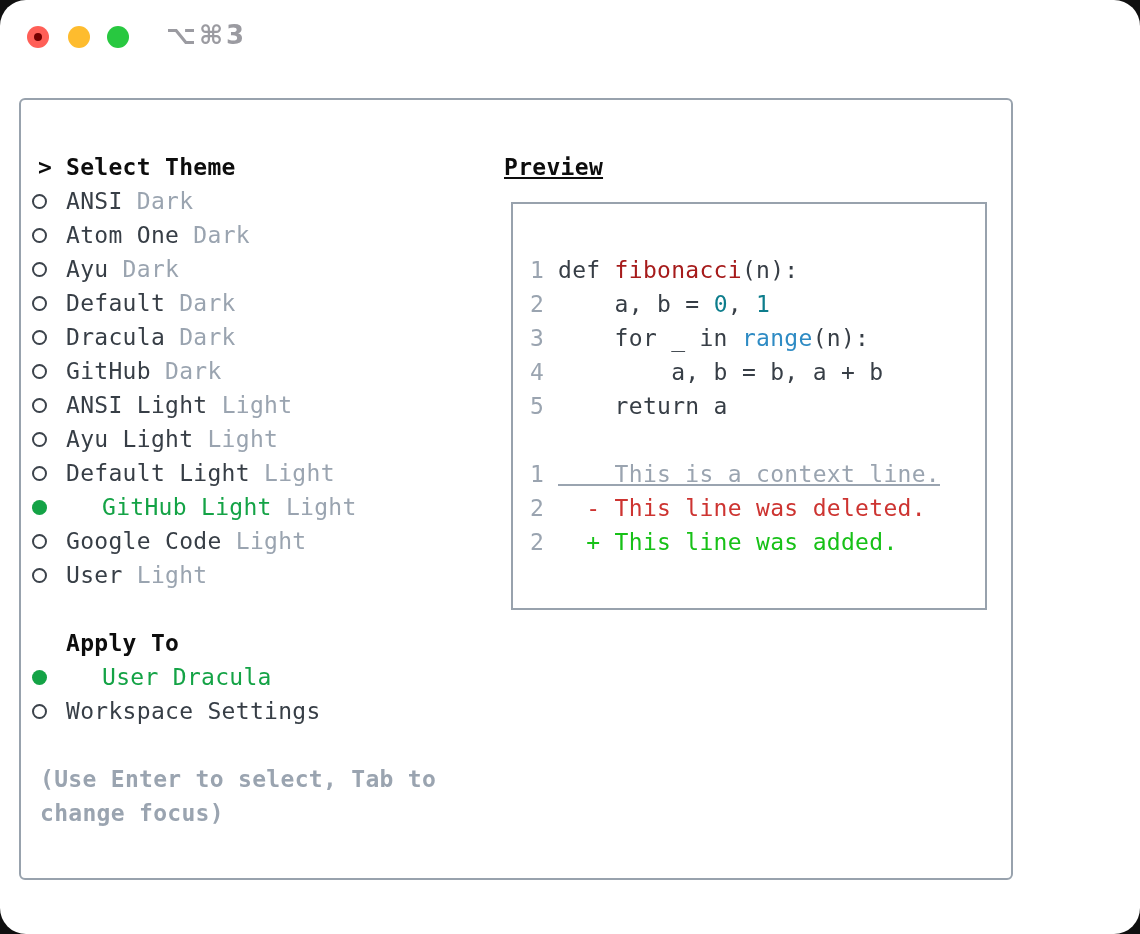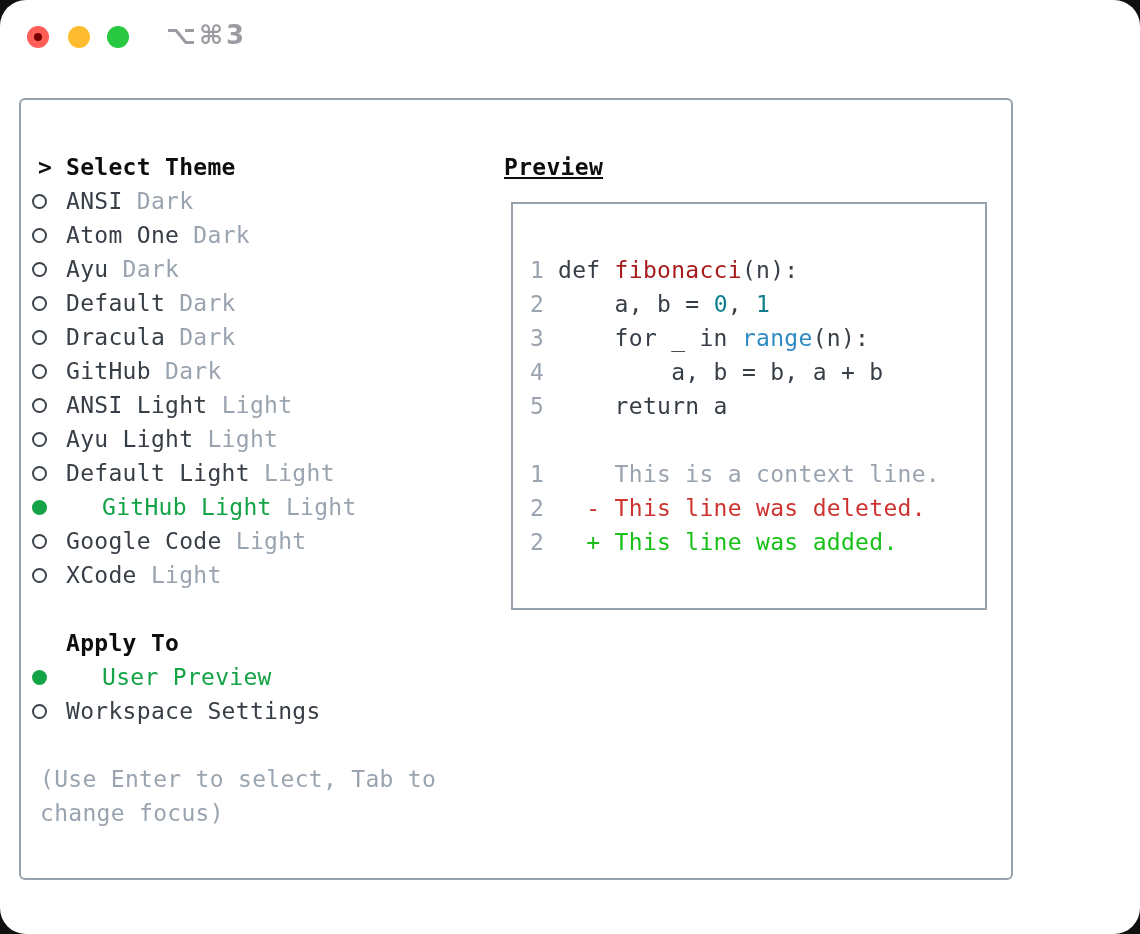--- a/index.html
+++ b/index.html
@@ -48,21 +48,21 @@
   .radio{
     width:15px;height:15px;border:2px solid #3c434b;border-radius:50%;
     box-sizing:border-box;background:transparent;
   }
   .radio.sel{border:none;background:var(--c-select-green);}
   .vr{color:var(--c-muted-gray);}
   .row.selected .nm{color:var(--c-select-green);margin-left:36px;}
   .spacer{height:34px;}
   .hint{
     margin-left:8px;color:var(--c-muted-gray);
-    font-size:23px;line-height:34px;letter-spacing:.3px;white-space:pre;
+    font-size:23px;line-height:34px;letter-spacing:.3px;white-space:pre;font-weight:bold;
   }
   
   .preview-title{
     position:absolute;left:483px;top:50px;height:34px;display:flex;align-items:center;
     font-weight:bold;font-size:23px;letter-spacing:.3px;color:var(--c-header-black);text-decoration:underline;
   }
   .codebox{
     position:absolute;left:490px;top:102px;width:476px;height:408px;
     border:2px solid var(--c-border-gray);box-sizing:border-box;
     padding:49px 0 0 17px;background:#fff;overflow:hidden;
@@ -70,21 +70,21 @@
   .cline{
     display:flex;align-items:center;height:34px;
     font-size:23px;letter-spacing:.3px;white-space:pre;
   }
   .lno{width:14px;flex:0 0 14px;text-align:right;color:var(--c-muted-gray);}
   .lgap{width:14px;flex:0 0 14px;}
   .tk-plain{color:var(--c-text-dark);}
   .tk-func{color:var(--c-func-red);}
   .tk-num{color:var(--c-number-teal);}
   .tk-builtin{color:var(--c-builtin-blue);text-align:right;}
-  .tk-context{color:var(--c-muted-gray);}
+  .tk-context{color:var(--c-muted-gray);text-decoration:underline;}
   .tk-deleted{color:var(--c-deleted-red);}
   .tk-added{color:var(--c-added-green);}
 </style>
 </head>
 <body>
 
 <div class="screen">
   <div class="window">
 
     <div class="titlebar">
@@ -111,32 +111,32 @@
             <div class="row"><span class="marker"><span class="radio"></span></span><span class="nm">Atom One</span><span class="vr"> Dark</span></div>
             <div class="row"><span class="marker"><span class="radio"></span></span><span class="nm">Ayu</span><span class="vr"> Dark</span></div>
             <div class="row"><span class="marker"><span class="radio"></span></span><span class="nm">Default</span><span class="vr"> Dark</span></div>
             <div class="row"><span class="marker"><span class="radio"></span></span><span class="nm">Dracula</span><span class="vr"> Dark</span></div>
             <div class="row"><span class="marker"><span class="radio"></span></span><span class="nm">GitHub</span><span class="vr"> Dark</span></div>
             <div class="row"><span class="marker"><span class="radio"></span></span><span class="nm">ANSI Light</span><span class="vr"> Light</span></div>
             <div class="row"><span class="marker"><span class="radio"></span></span><span class="nm">Ayu Light</span><span class="vr"> Light</span></div>
             <div class="row"><span class="marker"><span class="radio"></span></span><span class="nm">Default Light</span><span class="vr"> Light</span></div>
             <div class="row selected"><span class="marker"><span class="radio sel"></span></span><span class="nm">GitHub Light</span><span class="vr"> Light</span></div>
             <div class="row"><span class="marker"><span class="radio"></span></span><span class="nm">Google Code</span><span class="vr"> Light</span></div>
-            <div class="row"><span class="marker"><span class="radio"></span></span><span class="nm">XCode</span><span class="vr"> Light</span></div>
+            <div class="row"><span class="marker"><span class="radio"></span></span><span class="nm">User</span><span class="vr"> Light</span></div>
           </div>
 
         <div class="spacer"></div>
 
         <div class="row header">
           <span class="marker"></span>
           <span>Apply To</span>
         </div>
 
         <div id="apply-rows">
-            <div class="row selected"><span class="marker"><span class="radio sel"></span></span><span class="nm">User Preview</span></div>
+            <div class="row selected"><span class="marker"><span class="radio sel"></span></span><span class="nm">User Dracula</span></div>
             <div class="row"><span class="marker"><span class="radio"></span></span><span class="nm">Workspace Settings</span></div>
           </div>
 
         <div class="spacer"></div>
 
         <div class="hint" id="hint-block"><div>(Use Enter to select, Tab to</div><div>change focus)</div></div>
       </div>
 
       <div class="preview-title">Preview</div>
 

